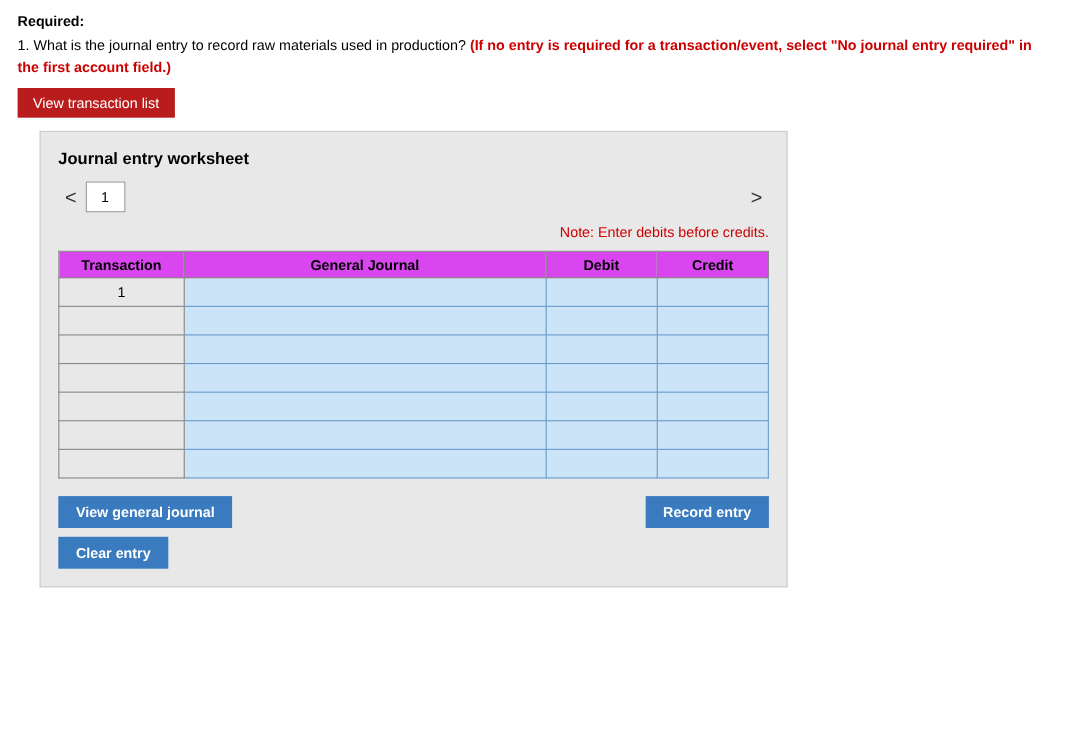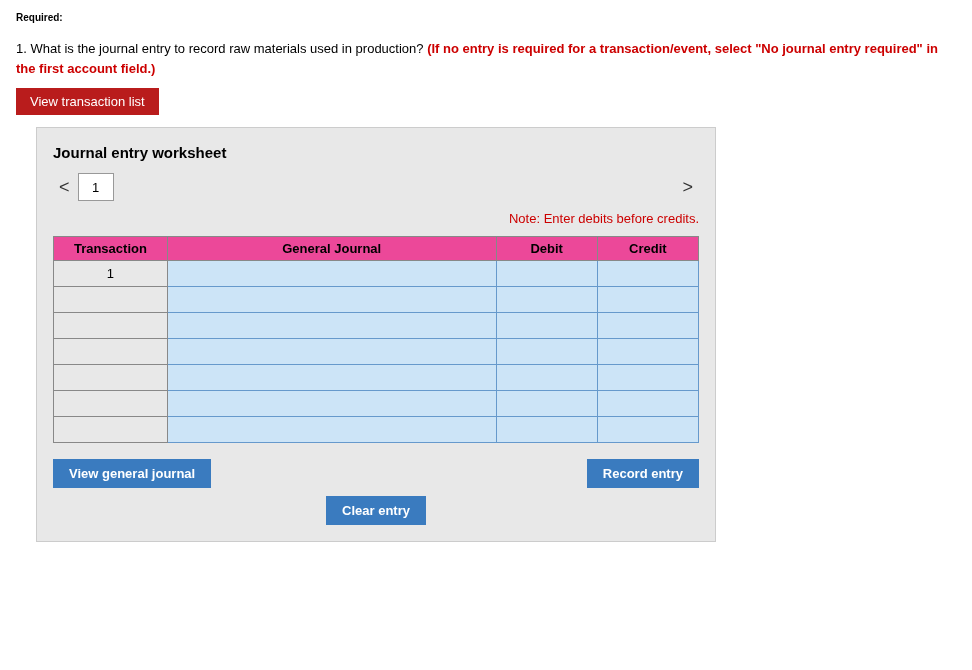--- a/index.html
+++ b/index.html
@@ -6,23 +6,23 @@
     body {
       font-family: Arial, sans-serif;
       font-size: 14px;
       background: #fff;
       padding: 12px 16px;
       width: 972px;
       min-height: 670px;
     }
     .required-label {
       font-weight: bold;
-      font-size: 10px;
+      font-size: 13px;
       color: #000;
-      margin-bottom: 16px;
+      margin-bottom: 4px;
     }
     .question-text {
       font-size: 13px;
       color: #000;
       margin-bottom: 10px;
       line-height: 1.5;
     }
     .question-text .bold-red {
       font-weight: bold;
       color: #cc0000;
@@ -90,21 +90,21 @@
       margin-bottom: 10px;
       text-align: right;
     }
     
     .journal-table {
       width: 100%;
       border-collapse: collapse;
       margin-bottom: 16px;
     }
     .journal-table th {
-      background: #ec4899;
+      background: #d946ef;
       border: 1px solid #888;
       padding: 4px 8px;
       font-size: 13px;
       font-weight: bold;
       text-align: center;
     }
     .journal-table th.transaction-col {
       width: 80px;
     }
     .journal-table th.general-journal-col {
@@ -140,21 +140,20 @@
     }
     .btn-row-top {
       display: flex;
       justify-content: space-between;
       width: 100%;
       margin-bottom: 8px;
       align-items: center;
     }
     .btn-row-middle {
       display: flex;
-      justify-content: center;
       width: 100%;
     }
     .action-btn {
       background: #3a7bbf;
       color: #fff;
       border: none;
       padding: 7px 16px;
       font-size: 13px;
       font-weight: bold;
       cursor: pointer;

